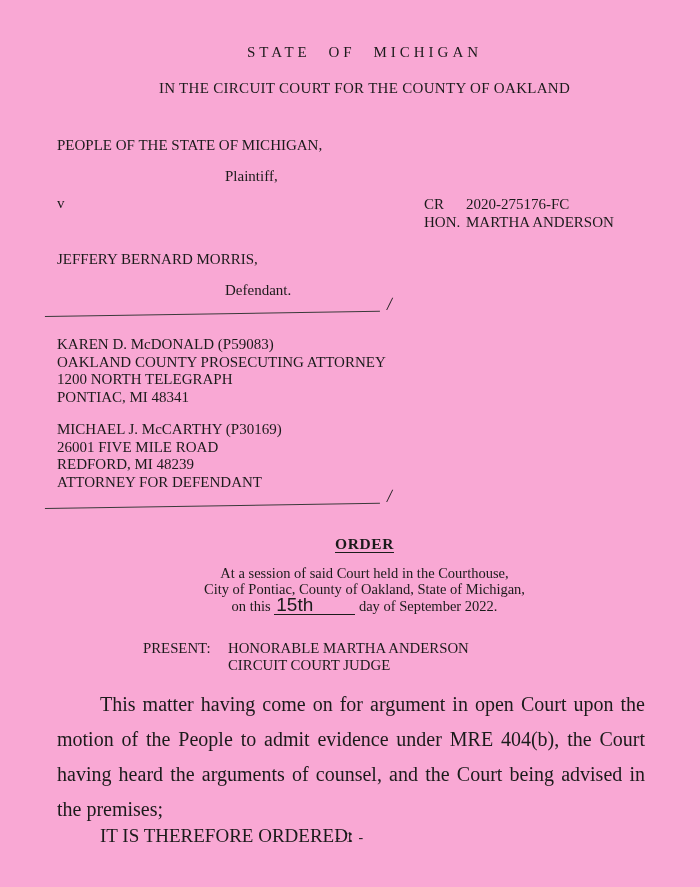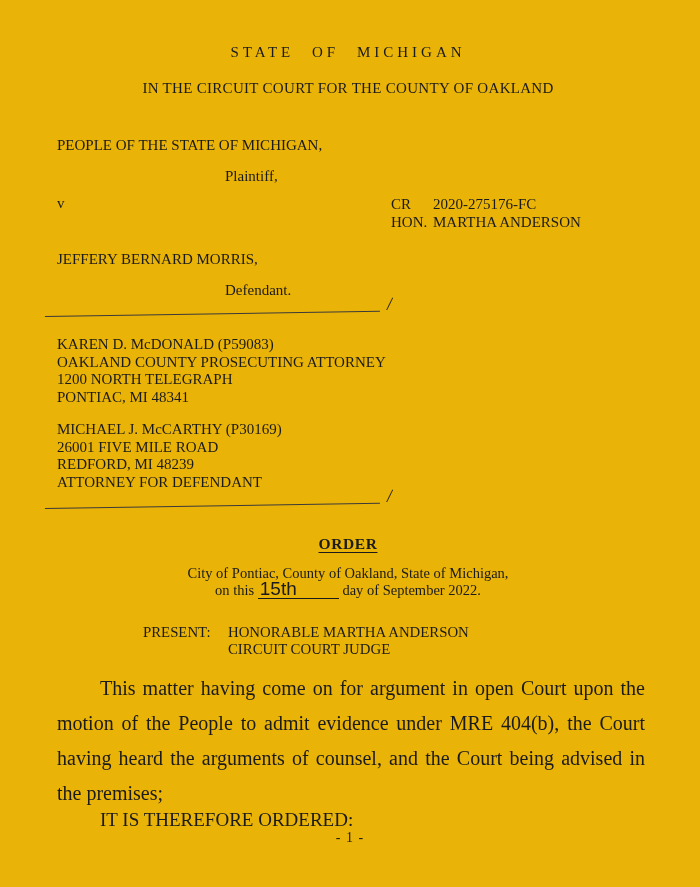--- a/index.html
+++ b/index.html
@@ -2,25 +2,25 @@
 <html><head>
 <meta charset="utf-8">
 <style>
   * { margin: 0; padding: 0; box-sizing: border-box; }
   html, body { background: #ffffff; }
   .page {
     position: relative;
     width: 700px;
     height: 887px;
     margin: 0 auto;
-    background: #eab308;
+    background: #f9a8d4;
     color: #1b1b1b;
     font-family: "Liberation Serif", "DejaVu Serif", serif;
     font-size: 15px;
-    padding: 44px 61px 0 57px;
+    padding: 44px 28px 0 57px;
     overflow: hidden;
   }
   .center { text-align: center; }
   .court-state {
     font-size: 15px;
     font-weight: normal;
     letter-spacing: 4px;
     word-spacing: 10px;
   }
   .court-name {
@@ -172,20 +172,21 @@
   <div class="separator">
     <div class="rule"></div>
     <div class="slash">/</div>
   </div>
 
   <div class="center order-title-wrap">
     <span class="order-title">ORDER</span>
   </div>
 
   <div class="session-block">
+    <div>At a session of said Court held in the Courthouse,</div>
     <div>City of Pontiac, County of Oakland, State of Michigan,</div>
     <div><span>on this</span>&nbsp;<span class="date-fill"><span class="date-day">15th</span></span>&nbsp;<span>day of September 2022.</span></div>
   </div>
 
   <div class="present-block">
     <span>PRESENT:</span>
     <span>HONORABLE MARTHA ANDERSON</span>
     <span></span>
     <span>CIRCUIT COURT JUDGE</span>
   </div>

